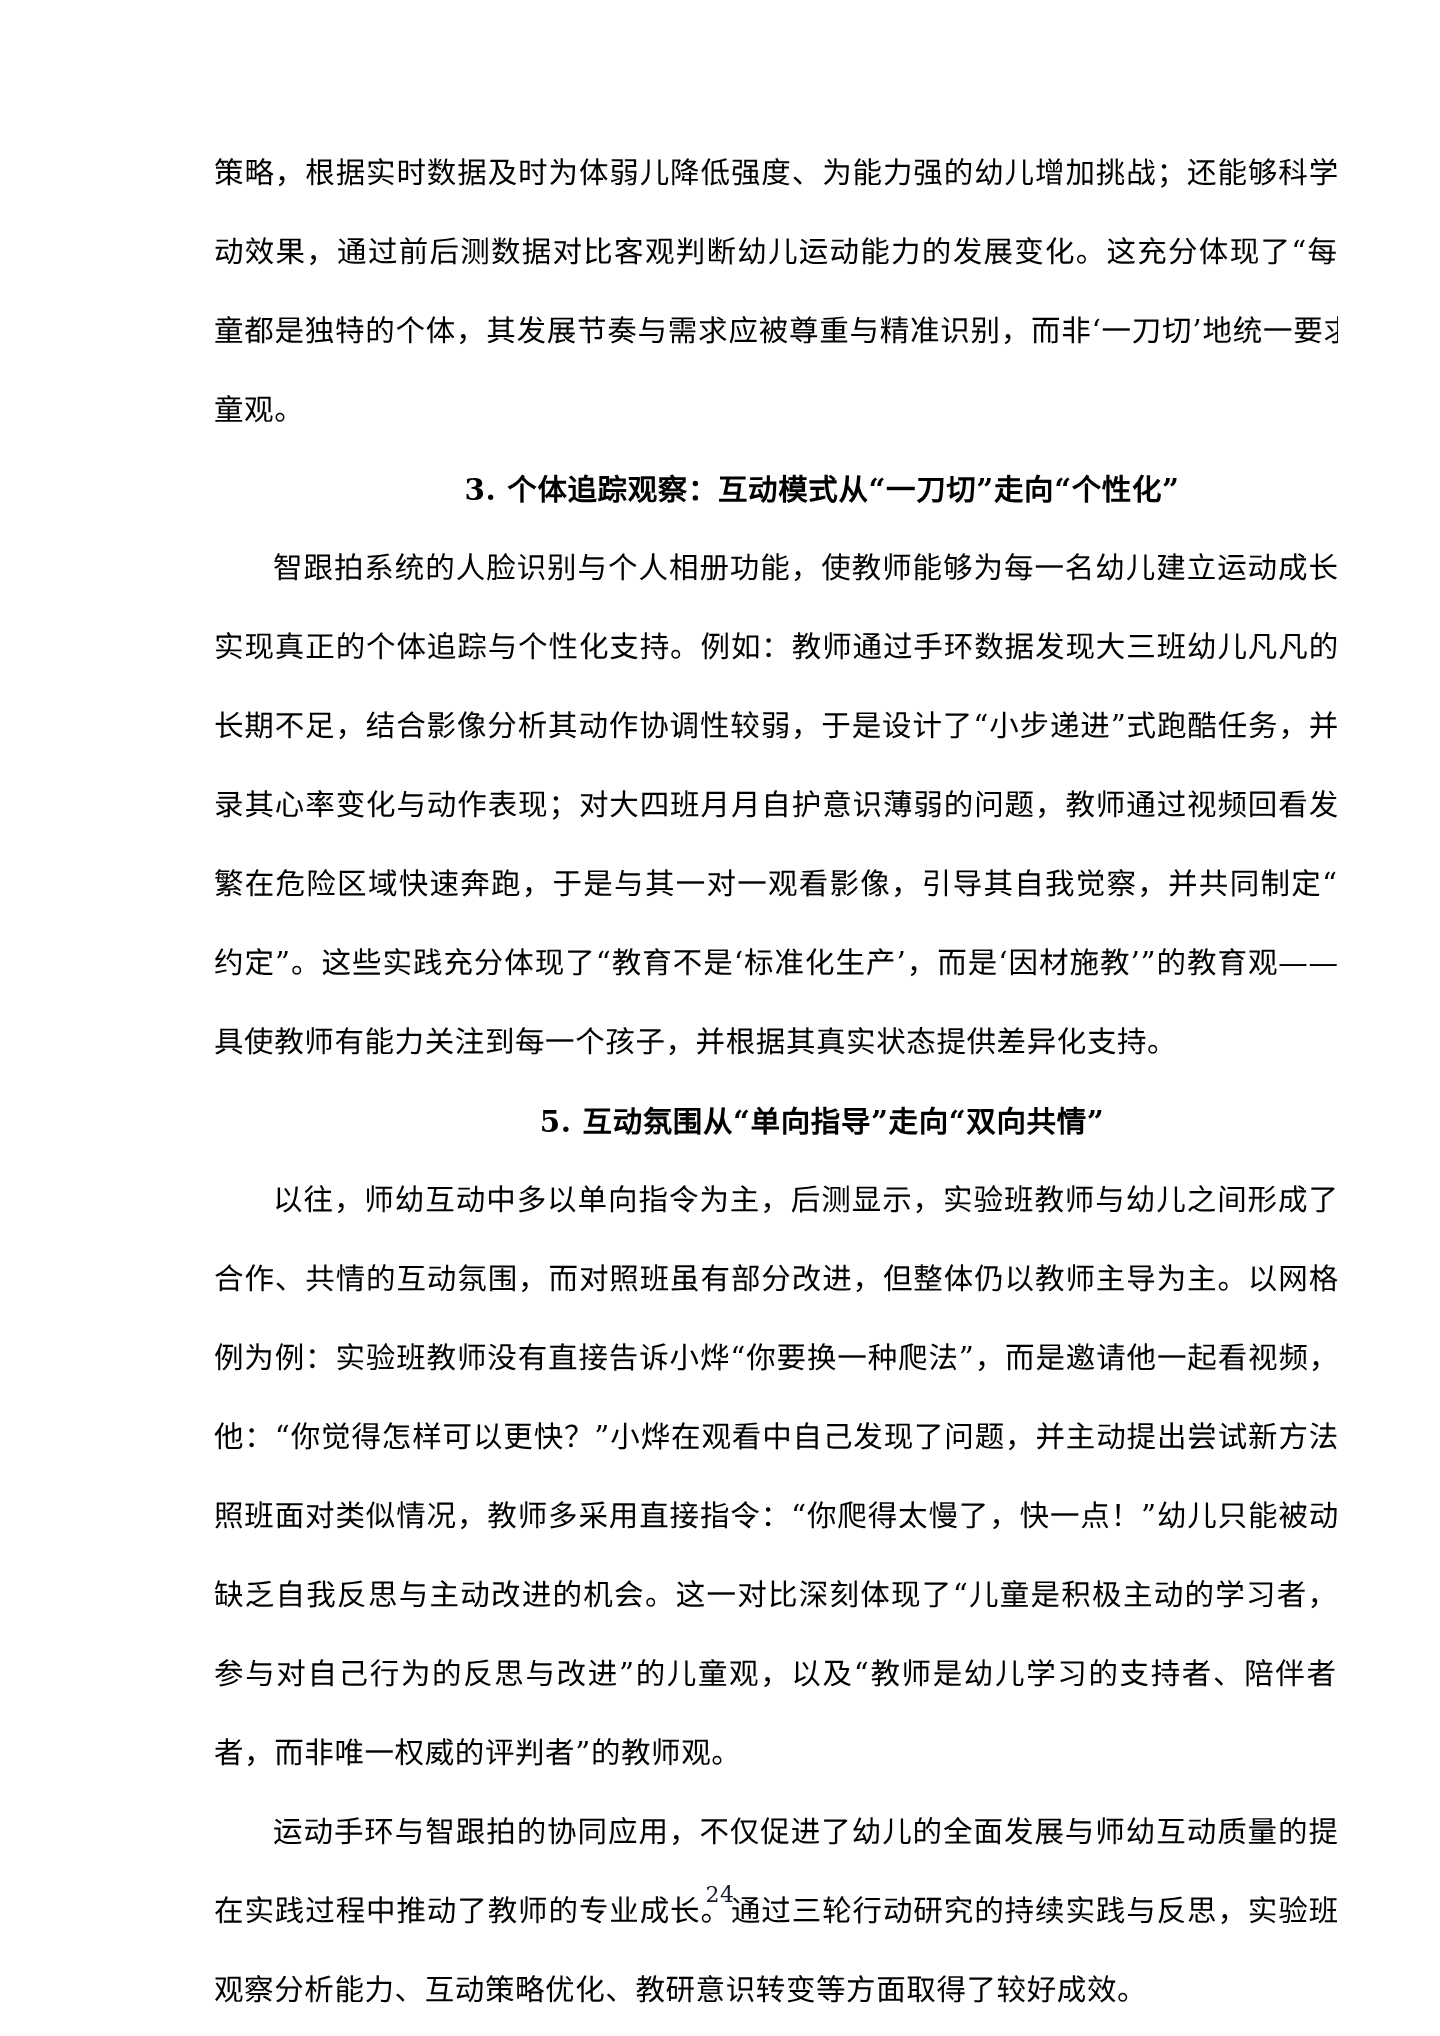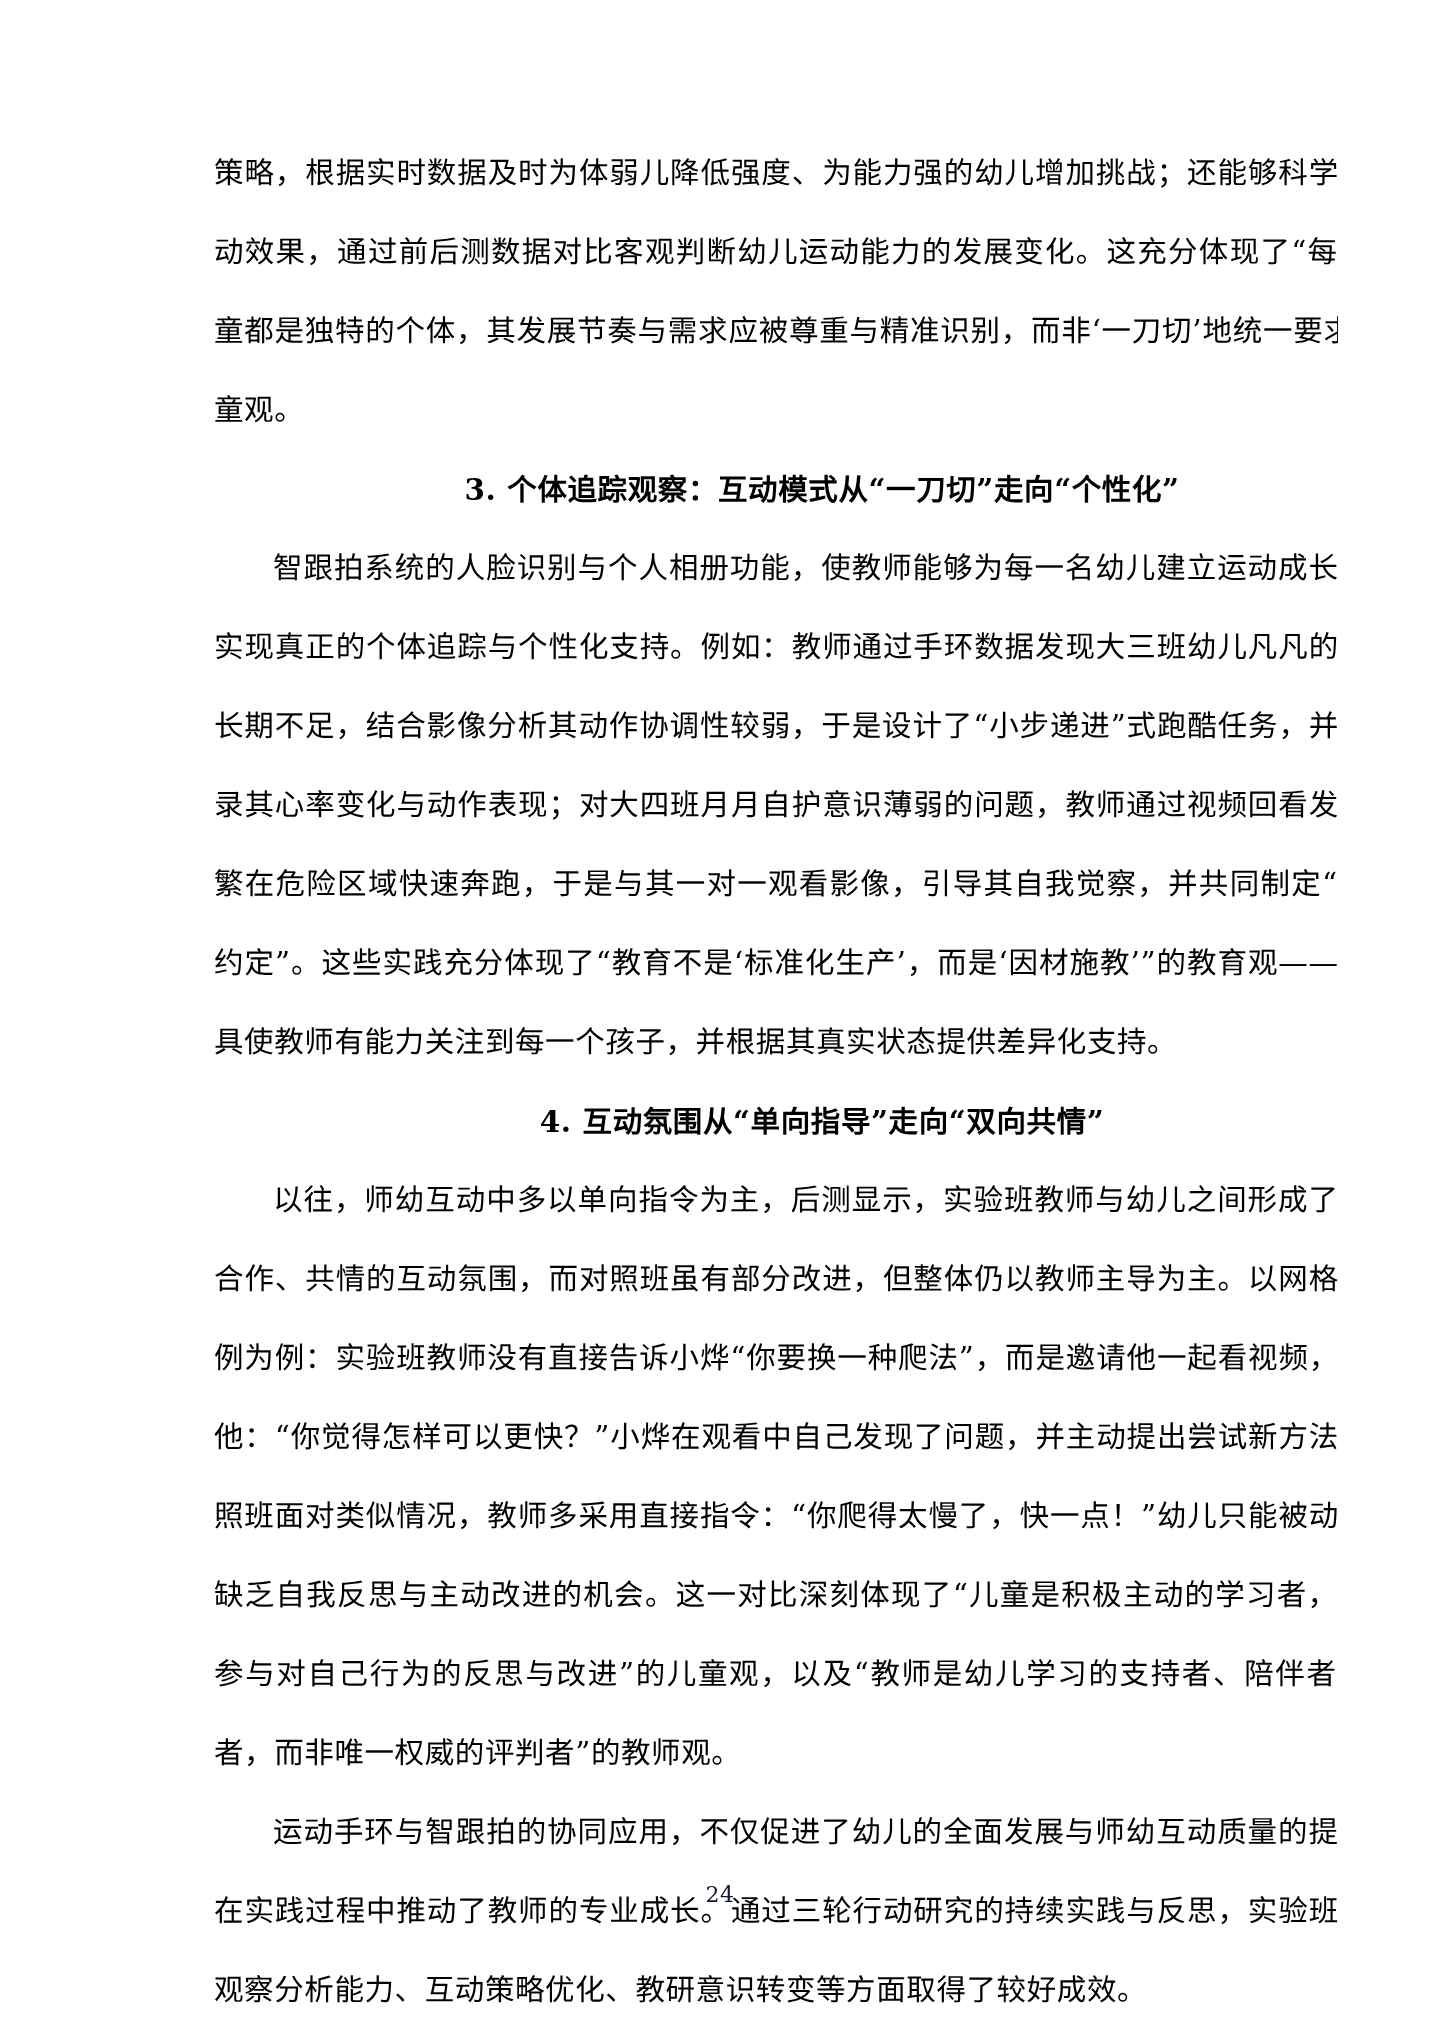--- a/index.html
+++ b/index.html
@@ -76,21 +76,21 @@
 
 <div class="page">
   <div class="content">
 
     <p class="body-par no-indent">策略，根据实时数据及时为体弱儿降低强度、为能力强的幼儿增加挑战；还能够科学评估运动效果，通过前后测数据对比客观判断幼儿运动能力的发展变化。这充分体现了“每一个儿童都是独特的个体，其发展节奏与需求应被尊重与精准识别，而非‘一刀切’地统一要求”的儿童观。</p>
 
     <h3 class="sub-heading">3. 个体追踪观察：互动模式从“一刀切”走向“个性化”</h3>
 
     <p class="body-par">智跟拍系统的人脸识别与个人相册功能，使教师能够为每一名幼儿建立运动成长档案，实现真正的个体追踪与个性化支持。例如：教师通过手环数据发现大三班幼儿凡凡的运动量长期不足，结合影像分析其动作协调性较弱，于是设计了“小步递进”式跑酷任务，并每天记录其心率变化与动作表现；对大四班月月自护意识薄弱的问题，教师通过视频回看发现其频繁在危险区域快速奔跑，于是与其一对一观看影像，引导其自我觉察，并共同制定“安全小约定”。这些实践充分体现了“教育不是‘标准化生产’，而是‘因材施教’”的教育观——智能工具使教师有能力关注到每一个孩子，并根据其真实状态提供差异化支持。</p>
 
-    <h3 class="sub-heading">4. 互动氛围从“单向指导”走向“双向共情”</h3>
+    <h3 class="sub-heading">5. 互动氛围从“单向指导”走向“双向共情”</h3>
 
     <p class="body-par">以往，师幼互动中多以单向指令为主，后测显示，实验班教师与幼儿之间形成了平等、合作、共情的互动氛围，而对照班虽有部分改进，但整体仍以教师主导为主。以网格运动案例为例：实验班教师没有直接告诉小烨“你要换一种爬法”，而是邀请他一起看视频，轻声问他：“你觉得怎样可以更快？”小烨在观看中自己发现了问题，并主动提出尝试新方法。而对照班面对类似情况，教师多采用直接指令：“你爬得太慢了，快一点！”幼儿只能被动服从，缺乏自我反思与主动改进的机会。这一对比深刻体现了“儿童是积极主动的学习者，有能力参与对自己行为的反思与改进”的儿童观，以及“教师是幼儿学习的支持者、陪伴者与引导者，而非唯一权威的评判者”的教师观。</p>
 
 
     <p class="body-par">运动手环与智跟拍的协同应用，不仅促进了幼儿的全面发展与师幼互动质量的提升，也在实践过程中推动了教师的专业成长。通过三轮行动研究的持续实践与反思，实验班教师在观察分析能力、互动策略优化、教研意识转变等方面取得了较好成效。</p>
 
   </div>
 
   <div class="page-number">24</div>
 </div>

